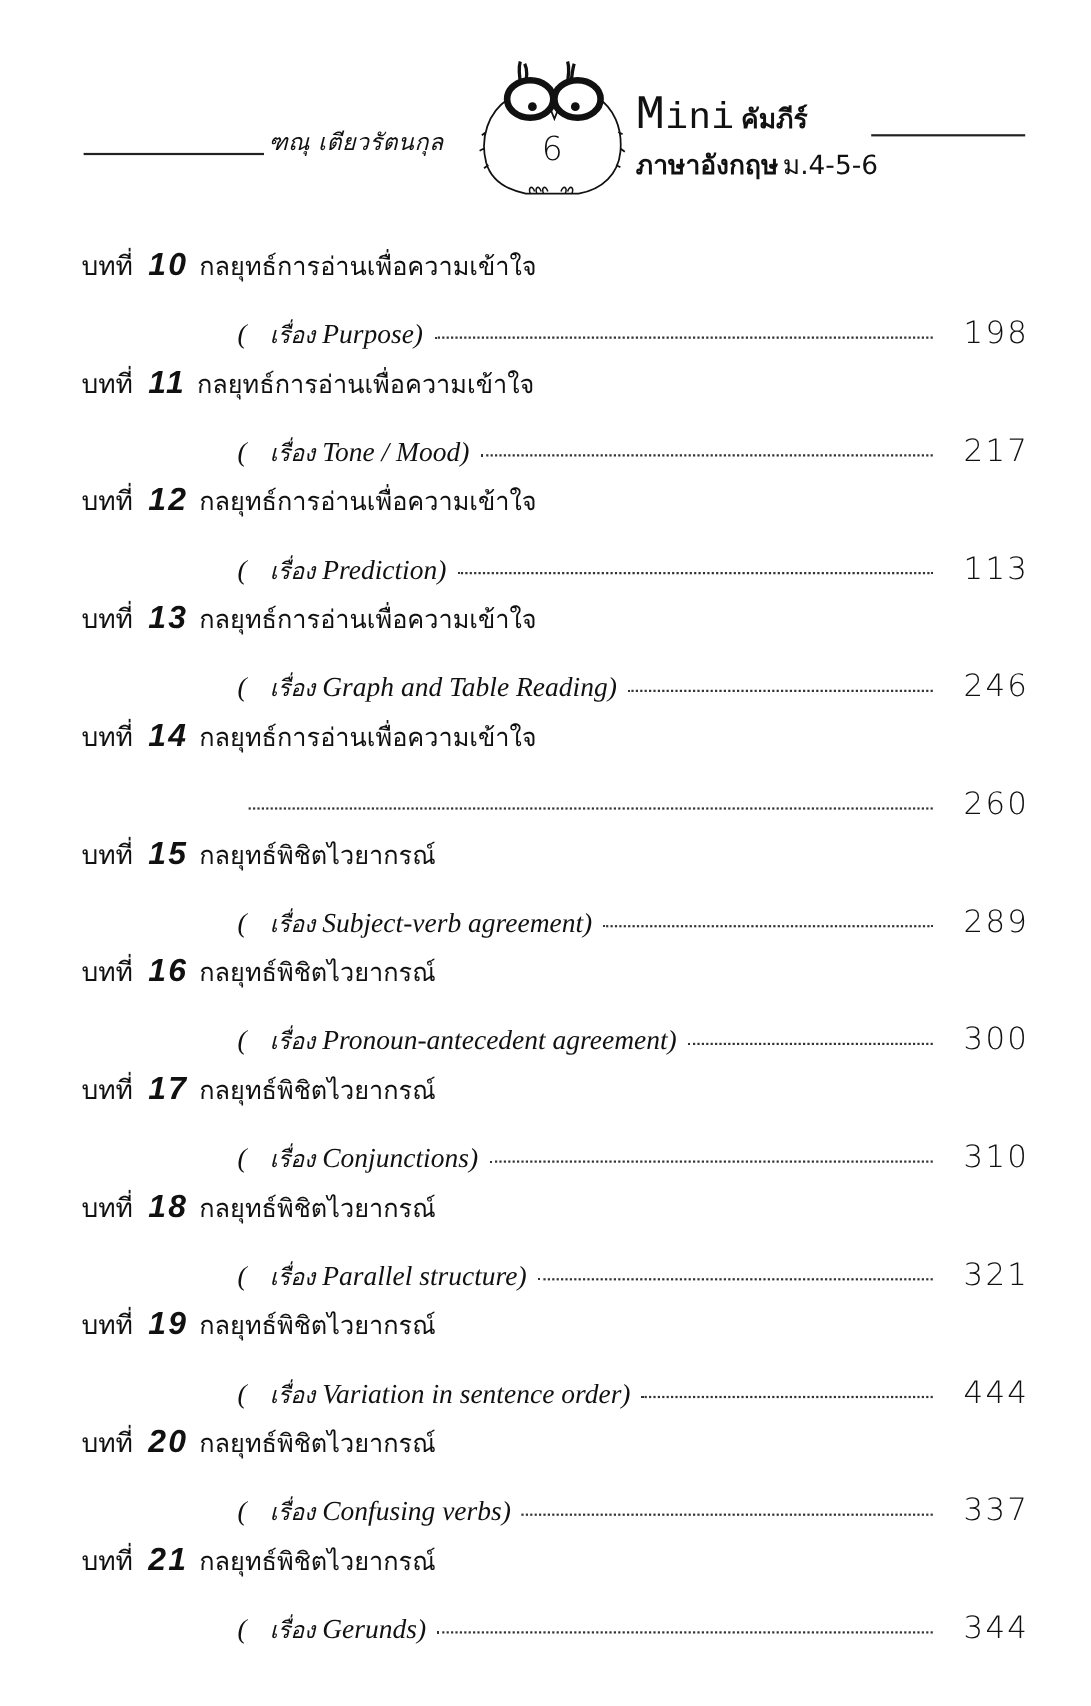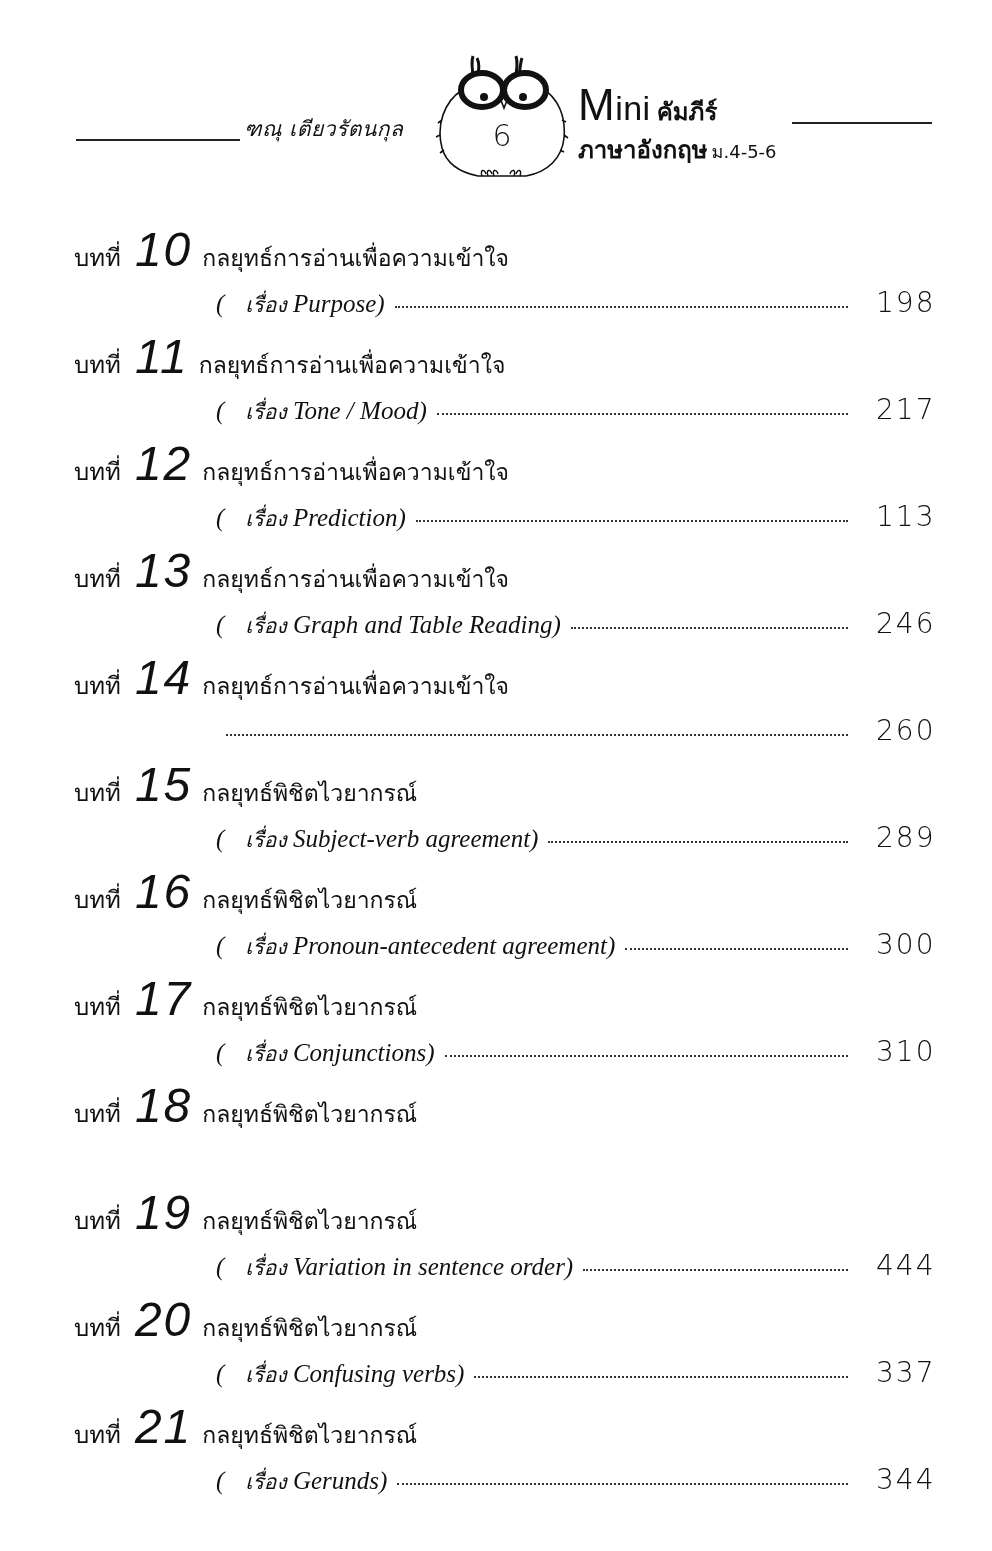--- a/index.html
+++ b/index.html
@@ -3,33 +3,33 @@
 <meta charset="utf-8">
 <style>
   html, body { margin: 0; padding: 0; background: #ffffff; }
   body { width: 992px; height: 1551px; position: relative; overflow: hidden; color: #111; font-family: "DejaVu Serif", serif; }
 
   .header { position: absolute; left: 0; top: 0; width: 832px; height: 200px; }
   .hdr-line-left { position: absolute; left: 76px; top: 139px; width: 164px; border-top: 2px solid #222; }
   .author { position: absolute; left: 244px; top: 112px; font-family: "DejaVu Sans", sans-serif; font-size: 21px; font-style: italic; letter-spacing: 0.5px; }
   .owl { position: absolute; left: 422px; top: 50px; width: 160px; height: 130px; }
   .page-num { position: absolute; left: 486px; top: 118px; width: 32px; text-align: center; font-family: "DejaVu Sans", sans-serif; font-size: 30px; font-weight: 300; }
-  .brand { position: absolute; left: 578px; top: 80px; font-family: Liberation Sans, sans-serif; }
+  .brand { position: absolute; left: 578px; top: 80px; font-family: Liberation Mono, monospace; }
   .brand-mini { font-size: 34px; font-weight: 200; letter-spacing: 0.5px; }
   .brand-mini .big-m { font-size: 44px; font-weight: 100; }
   .brand-thai1 { font-size: 24px; font-weight: bold; margin-left: 6px; }
   .hdr-line-right { position: absolute; left: 792px; top: 122px; width: 140px; border-top: 2px solid #222; }
   .brand-sub { position: absolute; left: 578px; top: 130px; font-family: "DejaVu Sans", sans-serif; font-size: 24px; font-weight: bold; }
-  .brand-sub .grade { font-size: 18px; font-weight: normal; margin-left: 4px; }
+  .brand-sub .grade { font-size: 24px; font-weight: normal; margin-left: 4px; }
 
   .toc { position: absolute; left: 0; top: 222px; width: 992px; }
   .entry { position: relative; height: 107px; }
   .line1 { position: absolute; left: 74px; top: 0; height: 50px; display: flex; align-items: baseline; }
   .bot { font-family: "DejaVu Sans", sans-serif; font-size: 24px; font-weight: 300; margin-right: 14px; }
-  .chnum { font-family: "Liberation Sans", sans-serif; font-size: 48px; font-weight: normal; font-style: italic; letter-spacing: 2px; margin-right: 10px; }
+  .chnum { font-family: "Liberation Sans", sans-serif; font-size: 29px; font-weight: bold; font-style: italic; letter-spacing: 2px; margin-right: 10px; }
   .chtitle { font-family: "DejaVu Sans", sans-serif; font-size: 23px; font-weight: 300; }
   .line2 { position: absolute; left: 216px; top: 64px; width: 718px; height: 40px; display: flex; align-items: baseline; }
   .sub { font-family: "Liberation Serif", serif; font-style: italic; font-size: 25px; white-space: nowrap; }
   .sub .reuang { font-family: "DejaVu Sans", sans-serif; font-style: italic; font-size: 21px; font-weight: 300; margin-left: 21px; }
   .dots { flex: 1; border-bottom: 2px dotted #333; margin: 0 28px 0 10px; height: 0; position: relative; top: -4px; }
   .pg { font-family: "DejaVu Sans", sans-serif; font-size: 28px; font-weight: 300; letter-spacing: 2px; width: 58px; text-align: right; }
 </style>
 </head>
 <body>
 
@@ -158,20 +158,25 @@
       <span class="dots"></span>
       <span class="pg">310</span>
     </div>
   </div>
     <div class="entry">
     <div class="line1">
       <span class="bot">บทที่</span>
       <span class="chnum">18</span>
       <span class="chtitle">กลยุทธ์พิชิตไวยากรณ์</span>
     </div>
+    <div class="line2">
+      <span class="sub">(<span class="reuang">เรื่อง</span> <span class="topic">Parallel structure</span>)</span>
+      <span class="dots"></span>
+      <span class="pg">321</span>
+    </div>
   </div>
     <div class="entry">
     <div class="line1">
       <span class="bot">บทที่</span>
       <span class="chnum">19</span>
       <span class="chtitle">กลยุทธ์พิชิตไวยากรณ์</span>
     </div>
     <div class="line2">
       <span class="sub">(<span class="reuang">เรื่อง</span> <span class="topic">Variation in sentence order</span>)</span>
       <span class="dots"></span>

